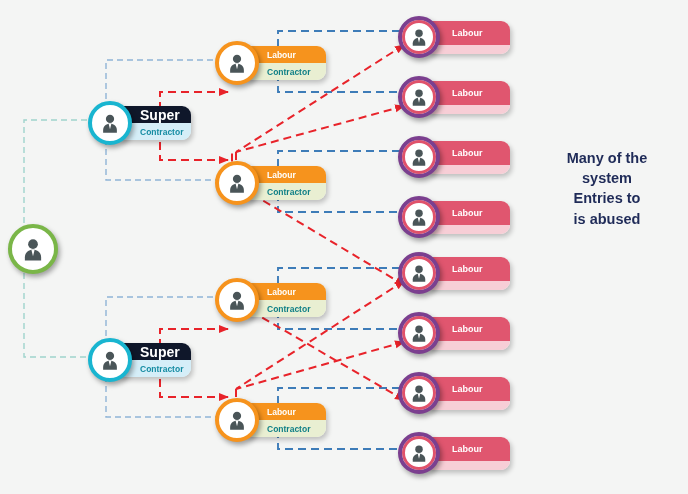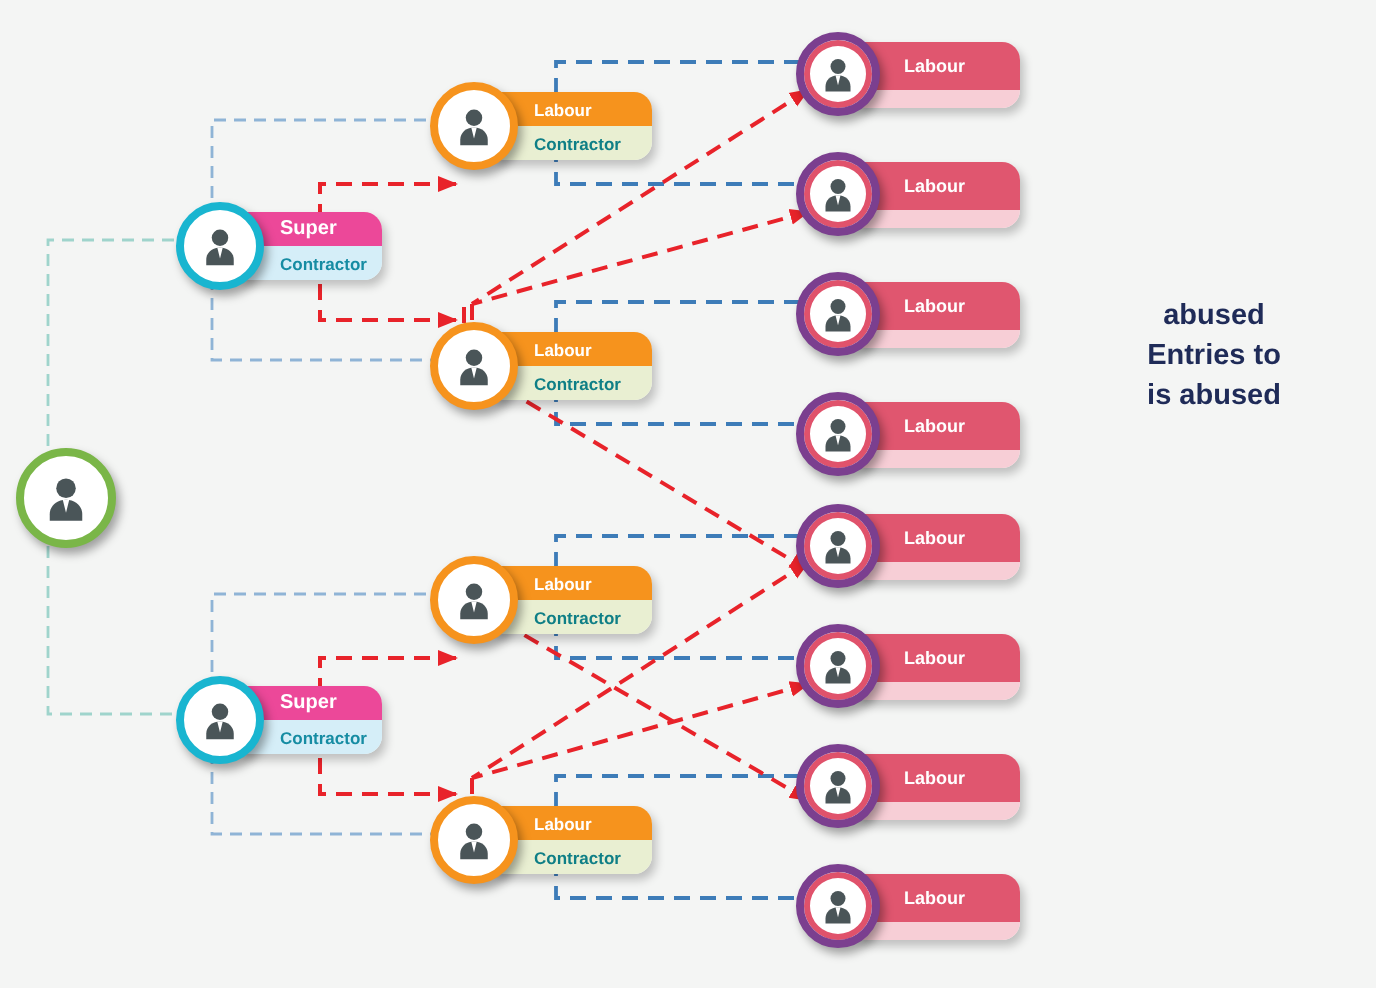--- a/index.html
+++ b/index.html
@@ -76,21 +76,21 @@
   .n-ceo .row1 { background: #7ab648; height: 18px; padding-left: 22px; font-size: 9px; }
   .n-ceo .row2 { background: #eaf2d9; height: 19px; padding-left: 22px; font-size: 9px; color: #12707e; }
 
   
   .n-super .avatar {
     width: 36px; height: 36px;
     border: 4px solid #19b5d0;
     margin-right: -13px;
   }
   .n-super .plate { width: 72px; height: 34px; }
-  .n-super .row1 { background: #ec4899; height: 17px; padding-left: 21px; font-size: 10px; }
+  .n-super .row1 { background: #0f172a; height: 17px; padding-left: 21px; font-size: 14px; }
   .n-super .row2 { background: #d5eef8; height: 17px; padding-left: 21px; font-size: 8.5px; color: #168ca3; }
 
   
   .n-lc .avatar {
     width: 36px; height: 36px;
     border: 4px solid #f6931d;
     margin-right: -13px;
   }
   .n-lc .plate { width: 80px; height: 34px; }
   .n-lc .row1 { background: #f6931d; height: 17px; padding-left: 21px; font-size: 8.5px; }
@@ -389,18 +389,19 @@
         <path d="M14 17 L16 25 L18 17 Z" fill="#ffffff"></path>
       </svg>
     </div>
     <div class="plate">
       <div class="row1">Labour</div>
       <div class="row2"></div>
     </div>
   </div>
 
   <div id="note">
-    <div>abused</div>
+    <div>Many of the</div>
+    <div>system</div>
     <div>Entries to</div>
     <div>is abused</div>
   </div>
 
 </div>
 
 </body></html>

